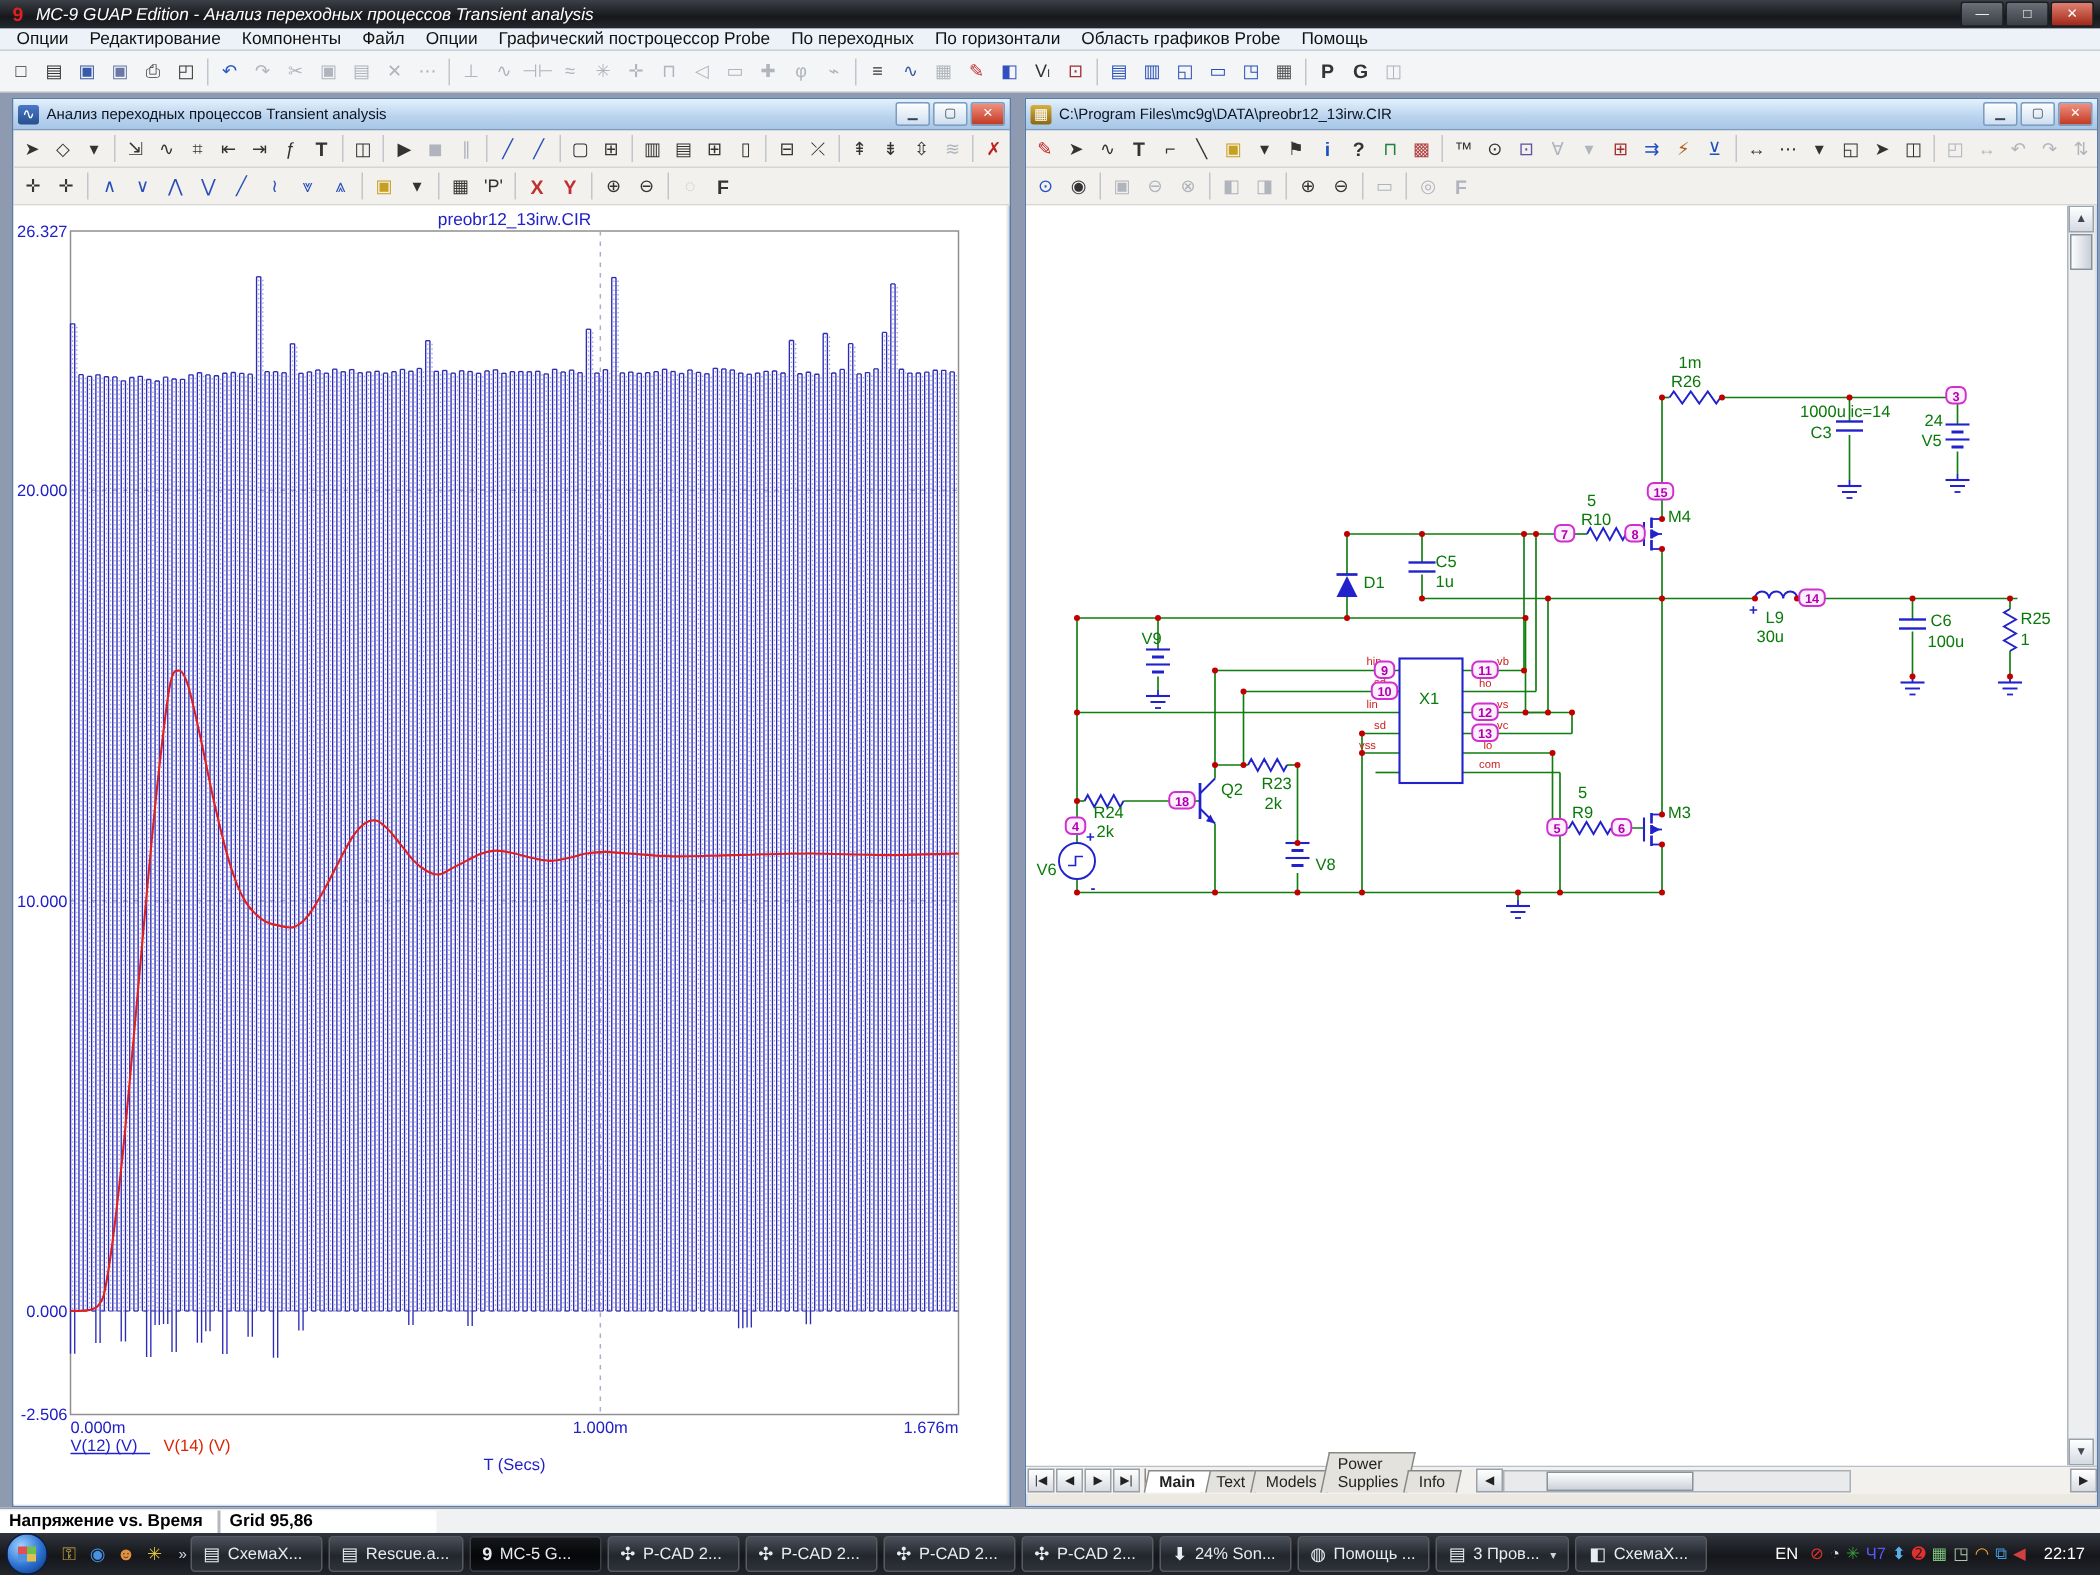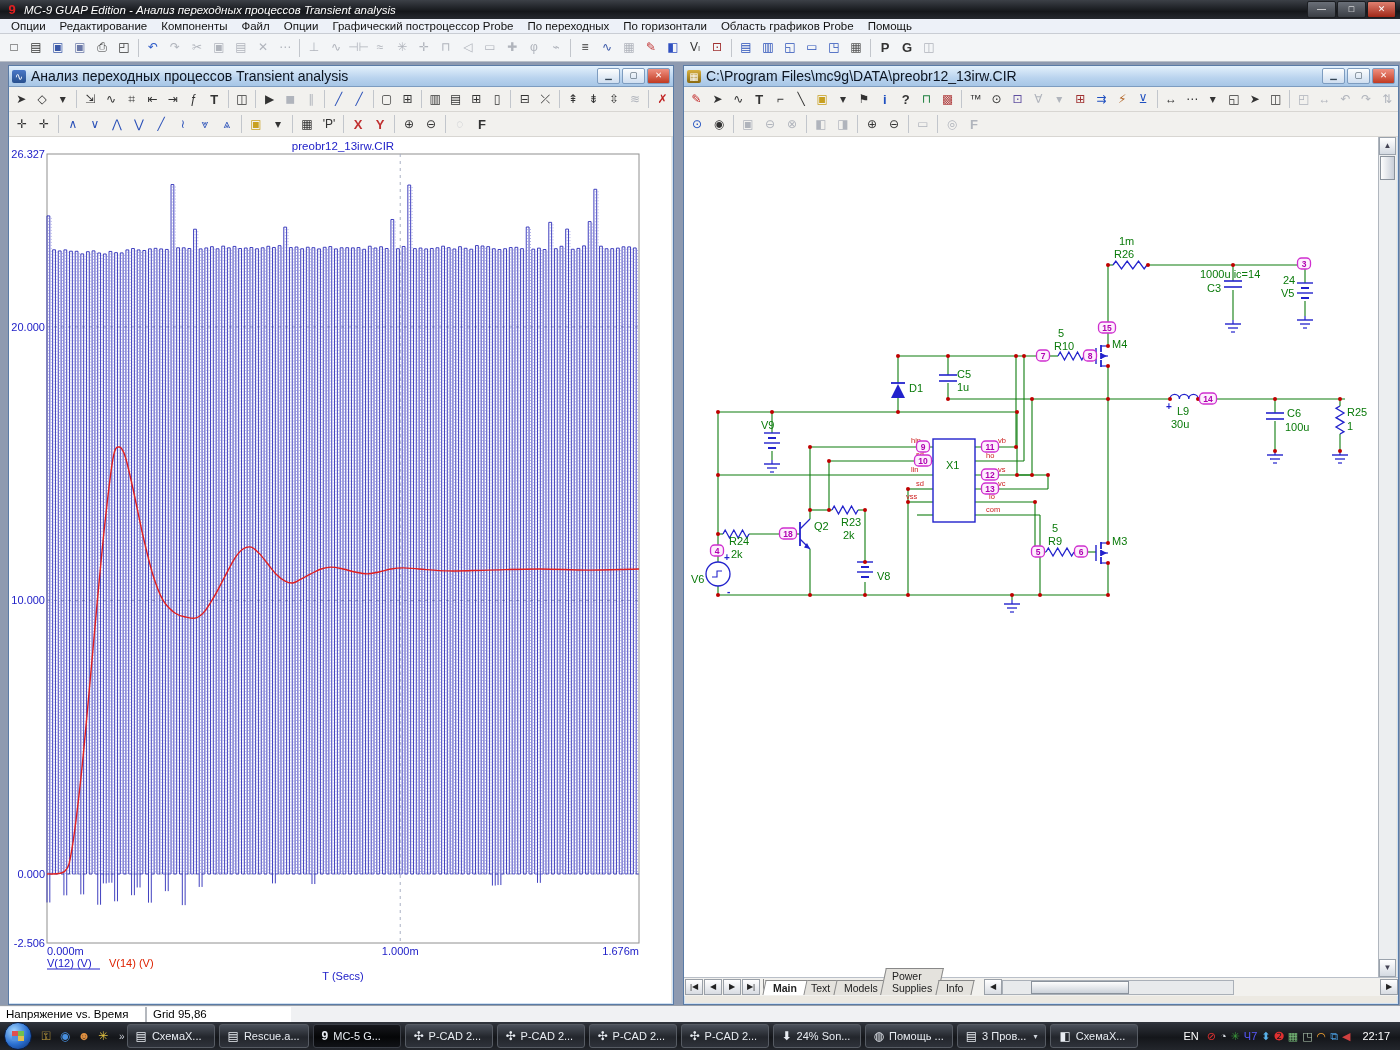--- a/index.html
+++ b/index.html
@@ -30,21 +30,21 @@
   .sep{width:1px;height:18px;background:#c2c6cc;margin:0 3px;}
   
   .mdi{position:absolute;left:0;top:62px;width:1400px;height:943px;background:#8e9ab0;}
   .win{position:absolute;background:#ece9e2;border:1px solid #5a7ba6;
     box-shadow:inset 0 0 0 1px #cfe0f2;}
   .wtitle{height:20px;background:linear-gradient(#e3f1fc,#b9d3ee 60%,#a7c6e6);
     display:flex;align-items:center;padding:0 3px;border-bottom:1px solid #7d9cc0;}
   .wicon{width:14px;height:13px;font-size:10px;line-height:13px;text-align:center;
     color:#fff;background:linear-gradient(#4a78c8,#274f8e);border-radius:2px;}
   .wicon.sch{background:linear-gradient(#d8b040,#8a6a10);}
-  .wtext{margin-left:5px;font-size:14px;color:#0c1420;white-space:nowrap;overflow:hidden;}
+  .wtext{margin-left:5px;font-size:10px;color:#0c1420;white-space:nowrap;overflow:hidden;}
   .wbtns{margin-left:auto;display:flex;gap:2px;}
   .wb{width:21px;height:14px;font-size:8.5px;line-height:13px;text-align:center;color:#345;
     background:linear-gradient(#fdfefe,#cfdef0);border:1px solid #7d9cc0;border-radius:2px;}
   .wb.close{color:#fff;background:linear-gradient(#f09080,#c03a22);}
   .content{background:#fff;position:relative;overflow:hidden;}
   
   .tabbar{display:flex;align-items:center;height:18px;background:#f2f1ee;border-top:1px solid #b9bfc8;}
   .navb{width:16px;height:14px;line-height:13px;font-size:8px;text-align:center;
     border:1px solid #9aa0a8;background:linear-gradient(#fff,#d8dce2);margin-left:1px;color:#222;}
   .tabs{display:flex;align-items:flex-end;height:16px;margin-left:3px;border-left:1px solid #888;}
@@ -54,21 +54,21 @@
   .tab.active{background:#fff;font-weight:bold;z-index:2;}
   .hscroll{display:flex;align-items:center;height:14px;margin-left:14px;}
   .htrack{width:230px;height:13px;background:#e8eaec;border:1px solid #aab0b8;position:relative;}
   .hthumb{position:absolute;left:28px;width:96px;top:0;height:11px;background:linear-gradient(#fdfdfd,#ccd2da);border:1px solid #8a929c;}
   .vscroll{position:absolute;right:0;top:0;width:17px;background:#eceef0;border-left:1px solid #b0b6be;}
   .varr{height:16px;line-height:15px;text-align:center;font-size:8px;color:#445;background:linear-gradient(#fff,#d4dae2);border:1px solid #9aa2ac;}
   .vthumb{height:22px;margin:1px;background:linear-gradient(90deg,#fdfdfd,#c8ced8);border:1px solid #8a929c;}
   
   .statusbar{position:absolute;left:0;top:1005px;width:1400px;height:17px;background:#f0f1f3;
     border-top:1px solid #9aa0a8;display:flex;align-items:center;font-size:11.5px;color:#000;}
-  .spanel{height:15px;line-height:15px;padding:0 6px;border-right:1px solid #b4b8be;background:#fff;}
+  .spanel{height:15px;line-height:15px;padding:0 6px;border-right:1px solid #b4b8be;background:#fff;font-weight:bold;}
   .spanel.mid{flex:1;background:#fff;}
   .spanel.right{width:132px;border-left:1px solid #b4b8be;border-right:none;}
   
   .taskbar{position:absolute;left:0;top:1022px;width:1400px;height:28px;
     background:linear-gradient(#31353d,#14161a 55%,#23262c);display:flex;align-items:center;}
   .orb{width:26px;height:26px;border-radius:50%;margin:0 6px 0 4px;
     background:radial-gradient(circle at 35% 30%,#9fd4ff,#2a6fd0 55%,#0b2c6e);
     border:1px solid #0a1e44;display:flex;align-items:center;justify-content:center;}
   .orbflag{width:12px;height:10px;display:grid;grid-template-columns:6px 6px;grid-template-rows:5px 5px;}
   .orbflag i{display:block;}

